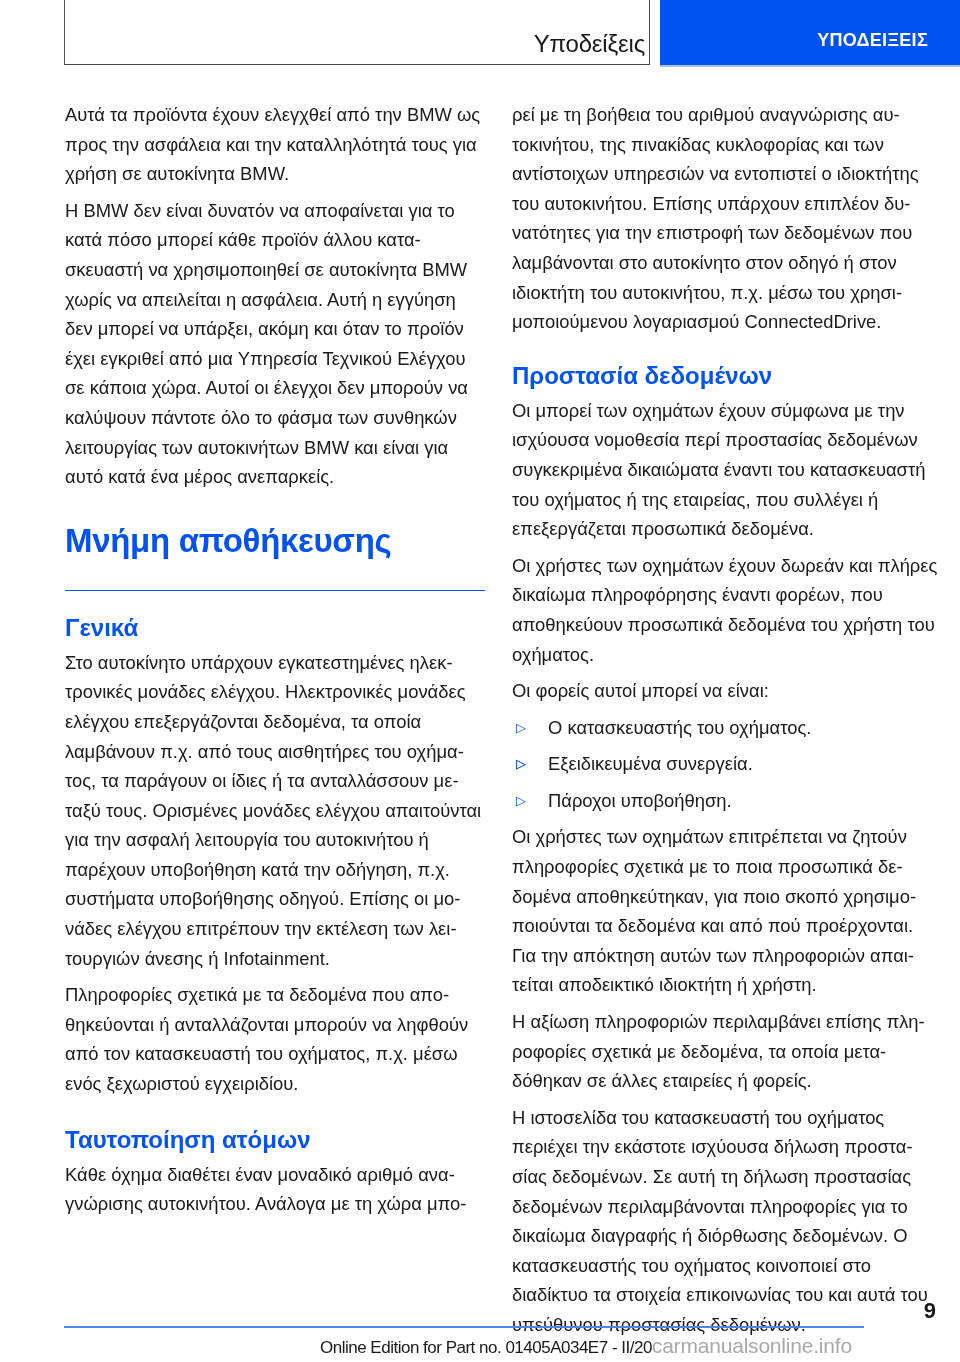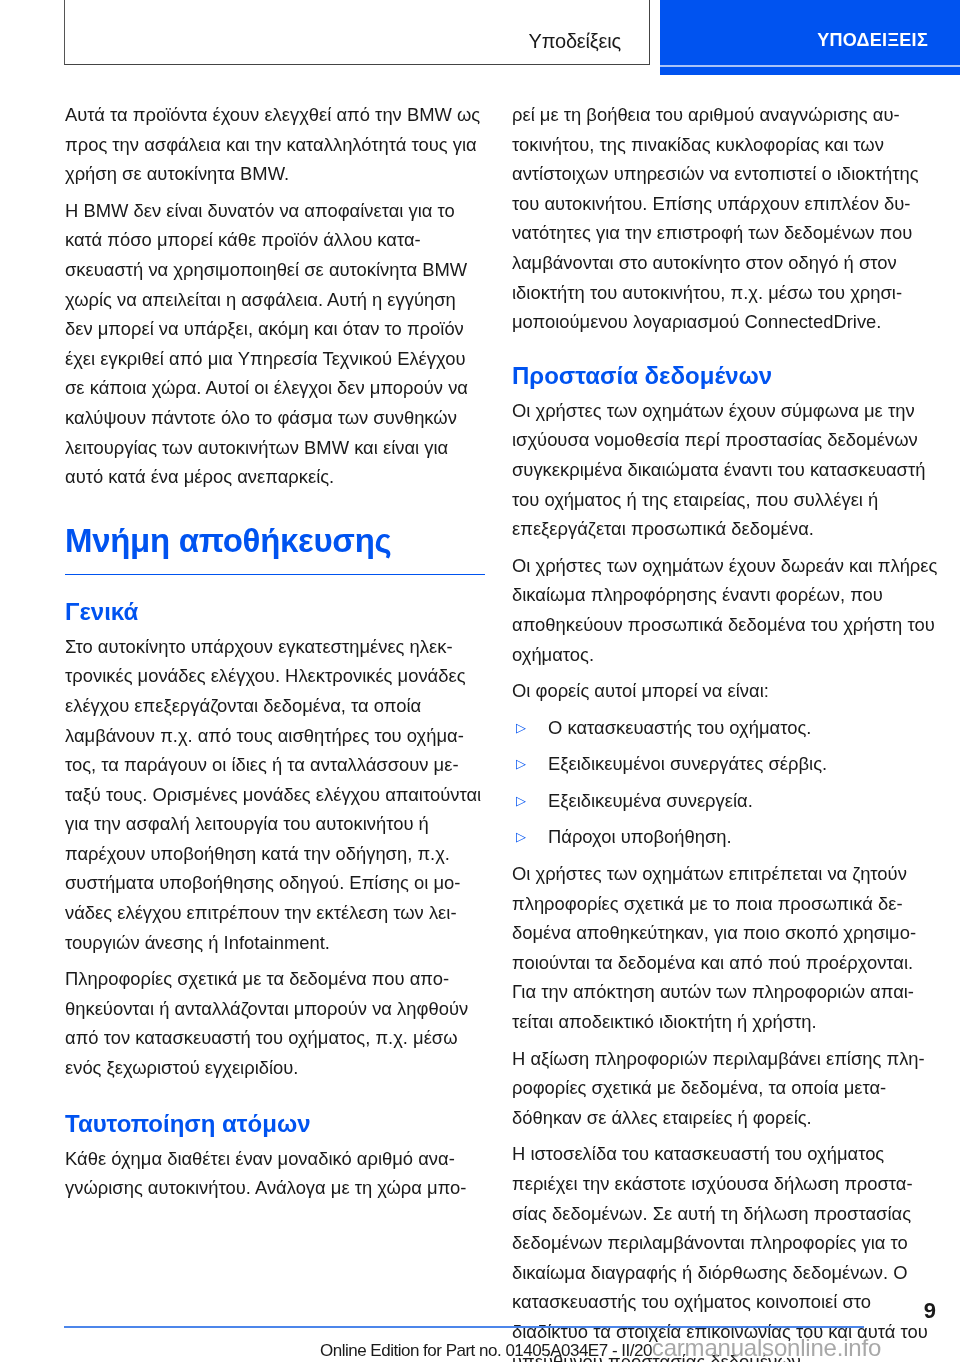--- a/index.html
+++ b/index.html
@@ -5,44 +5,44 @@
     * { box-sizing: border-box; margin: 0; padding: 0; }
     html, body { width: 960px; height: 1362px; background: #ffffff; overflow: hidden; }
     body { position: relative; font-family: "Liberation Sans", sans-serif; color: #1a1a1a; }
 
     .header-box {
       position: absolute; left: 64px; top: 0; width: 586px; height: 65px;
       border: 1px solid #555; border-top: none; border-right: 1.5px solid #444;
       border-bottom: 1.5px solid #444; background: #fff;
     }
     .header-box .hdr-text {
-      position: absolute; right: 28px; top: 30px; font-size: 20px; color: #1a1a1a;
+      position: absolute; right: 4px; top: 30px; font-size: 24px; color: #1a1a1a;
       letter-spacing: -0.2px;
     }
     .header-tab {
-      position: absolute; left: 660px; top: 0; width: 300px; height: 75px;
+      position: absolute; left: 660px; top: 0; width: 300px; height: 65px;
       background: #0053f0;
     }
     .header-tab .tab-text {
       position: absolute; right: 32px; top: 30px; font-size: 18px; font-weight: bold;
       color: #ffffff; letter-spacing: 0.3px;
     }
     .header-tab-line {
       position: absolute; left: 660px; top: 65px; width: 300px; height: 2px; background: #a9c3f7;
     }
 
     .col { position: absolute; top: 100px; font-size: 18.4px; line-height: 29.6px; }
     .col.left { left: 65px; width: 420px; }
     .col.right { left: 512px; width: 428px; }
 
     p.par { margin-bottom: 7px; white-space: pre-line; }
 
     h1.chap {
       color: #0053f0; font-size: 33px; line-height: 42px; font-weight: bold;
-      margin-top: 28px; padding-bottom: 12px; border-bottom: 1.5px solid #0053f0;
+      margin-top: 28px; padding-bottom: 28px; border-bottom: 1.5px solid #0053f0;
       margin-bottom: 22px; letter-spacing: -0.3px; white-space: pre-line;
     }
     h2.sec {
       color: #0053f0; font-size: 24px; line-height: 30px; font-weight: bold;
       margin-top: 26px; margin-bottom: 5px; letter-spacing: 0px;
     }
     h2.sec.first { margin-top: 16px; }
     .col.right h2.sec { margin-top: 24px; }
 
     ul.bullets { list-style: none; margin-bottom: 6px; }
@@ -54,21 +54,21 @@
     .footer-line {
       position: absolute; left: 64px; top: 1326px; width: 800px; height: 2px; background: #4c86ea;
     }
     .page-num {
       position: absolute; right: 24px; top: 1298px; font-size: 22px; font-weight: bold; color: #1a1a1a;
     }
     .footer-text {
       position: absolute; left: 320px; top: 1334px; font-size: 17px; color: #1a1a1a;
       letter-spacing: -0.5px; white-space: nowrap;
     }
-    .footer-text .wm { color: #a8a8a8; font-size: 24px; letter-spacing: -0.2px; }
+    .footer-text .wm { color: #a8a8a8; font-size: 21px; letter-spacing: -0.2px; }
   </style>
 </head>
 <body>
 
 <div class="header-box">
   <span class="hdr-text">Υποδείξεις</span>
 </div>
 <div class="header-tab">
   <span class="tab-text">ΥΠΟΔΕΙΞΕΙΣ</span>
 </div>
@@ -85,32 +85,31 @@
   <p class="par">Πληροφορίες σχετικά με τα δεδομένα που απο­θηκεύονται ή ανταλλάζονται μπορούν να λη­φθούν από τον κατασκευαστή του οχήματος, π.χ. μέσω ενός ξεχωριστού εγχειριδίου.</p>
 
   <h2 class="sec">Ταυτοποίηση ατόμων</h2>
   <p class="par">Κάθε όχημα διαθέτει έναν μοναδικό αριθμό ανα­γνώρισης αυτοκινήτου. Ανάλογα με τη χώρα μπο-</p>
 </div>
 
 <div class="col right">
   <p class="par">ρεί με τη βοήθεια του αριθμού αναγνώρισης αυ­τοκινήτου, της πινακίδας κυκλοφορίας και των αντίστοιχων υπηρεσιών να εντοπιστεί ο ιδιοκτήτης του αυτοκινήτου. Επίσης υπάρχουν επιπλέον δυ­νατότητες για την επιστροφή των δεδομένων που λαμβάνονται στο αυτοκίνητο στον οδηγό ή στον ιδιοκτήτη του αυτοκινήτου, π.χ. μέσω του χρησι­μοποιούμενου λογαριασμού ConnectedDrive.</p>
 
   <h2 class="sec">Προστασία δεδομένων</h2>
-  <p class="par">Οι χρήστες των οχημάτων έχουν σύμφωνα με την ισχύουσα νομοθεσία περί προστασίας δεδομέ­νων συγκεκριμένα δικαιώματα έναντι του κατα­σκευαστή του οχήματος ή της εταιρείας, που συλλέγει ή επεξεργάζεται προσωπικά δεδομένα.</p>
+  <p class="par">Οι μπορεί των οχημάτων έχουν σύμφωνα με την ισχύουσα νομοθεσία περί προστασίας δεδομέ­νων συγκεκριμένα δικαιώματα έναντι του κατα­σκευαστή του οχήματος ή της εταιρείας, που συλλέγει ή επεξεργάζεται προσωπικά δεδομένα.</p>
   <p class="par">Οι χρήστες των οχημάτων έχουν δωρεάν και πλή­ρες δικαίωμα πληροφόρησης έναντι φορέων, που αποθηκεύουν προσωπικά δεδομένα του χρήστη του οχήματος.</p>
   <p class="par">Οι φορείς αυτοί μπορεί να είναι:</p>
 
   <ul class="bullets">
     <li>
       <span class="tri">▷</span>
       <span>Ο κατασκευαστής του οχήματος.</span>
     </li>
     <li>
       <span class="tri">▷</span>
-      <span>Εξειδικευμένοι συνεργάτες σέρβις.</span>
     </li>
     <li>
       <span class="tri">▷</span>
       <span>Εξειδικευμένα συνεργεία.</span>
     </li>
     <li>
       <span class="tri">▷</span>
       <span>Πάροχοι υποβοήθηση.</span>
     </li>
   </ul>

